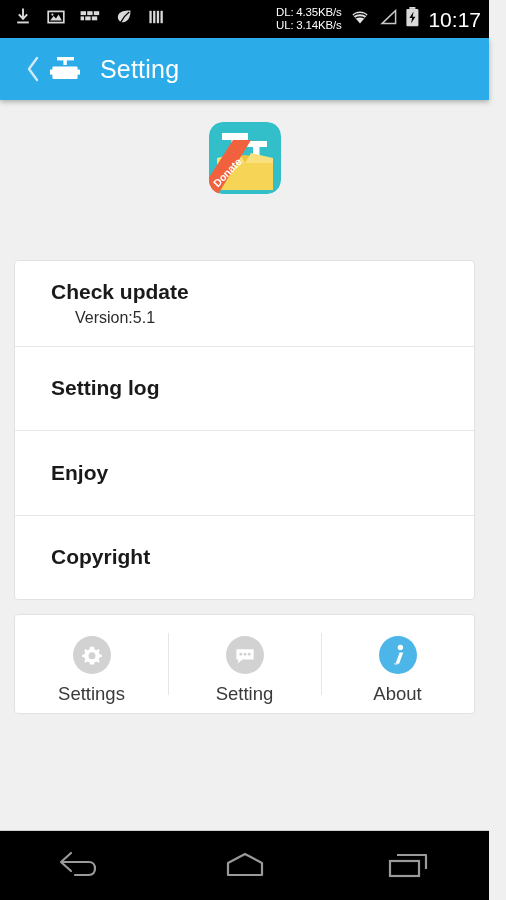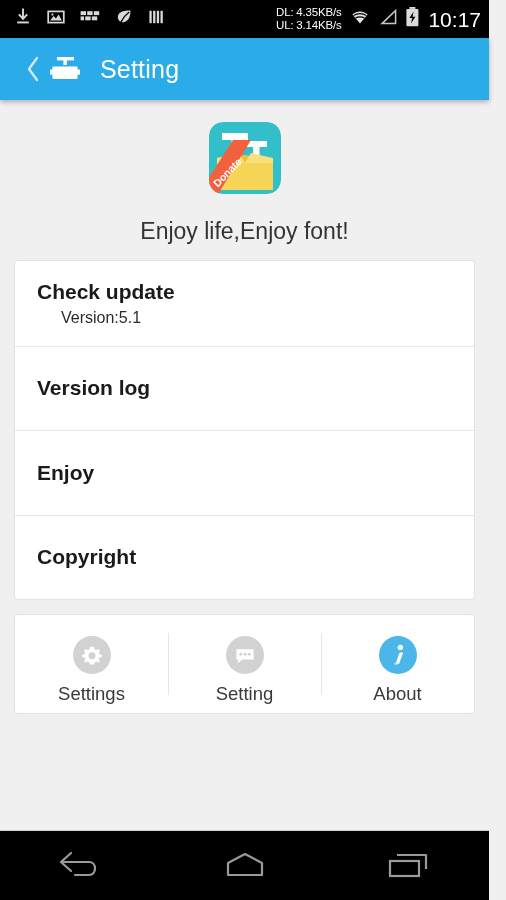--- a/index.html
+++ b/index.html
@@ -135,21 +135,21 @@
     left: 14px;
     right: 14px;
     background: #ffffff;
     border: 1px solid #e2e2e2;
     border-radius: 4px;
   }
   .list-card { top: 160px; }
 
   .list-row {
     height: 84.5px;
-    padding: 0 22px;
+    padding: 0 36px;
     display: flex;
     flex-direction: column;
     justify-content: center;
     cursor: pointer;
     position: relative;
   }
   .list-row + .list-row::before {
     content: "";
     position: absolute;
     top: 0; left: 0; right: 0;
@@ -347,32 +347,31 @@
 
             <path d="M8 41 L36 41 L30 31 L8 36 Z" fill="#f9e07c"></path>
 
             <path d="M36 41 L64 41 L64 36 L42 31 Z" fill="#f9e07c"></path>
 
             <path d="M-6 46 L26 -4 L44 -4 L10 52 Z" fill="#f2613e" transform="translate(-2, 22)"></path>
             <text x="21" y="53" fill="#ffffff" font-family="Liberation Sans, sans-serif" font-size="10.5" font-weight="bold" transform="rotate(-46 21 53)" text-anchor="middle">Donate</text>
           </g>
         </svg>
       </div>
-      <div class="tagline">Enjoy life,Enjoy font!</div>
     </div>
 
     <div class="card list-card">
 
       <div class="list-row">
         <div class="row-title">Check update</div>
         <div class="row-sub">Version:5.1</div>
       </div>
 
       <div class="list-row">
-        <div class="row-title">Version log</div>
+        <div class="row-title">Setting log</div>
       </div>
 
       <div class="list-row">
         <div class="row-title">Enjoy</div>
       </div>
 
       <div class="list-row">
         <div class="row-title">Copyright</div>
       </div>
 

